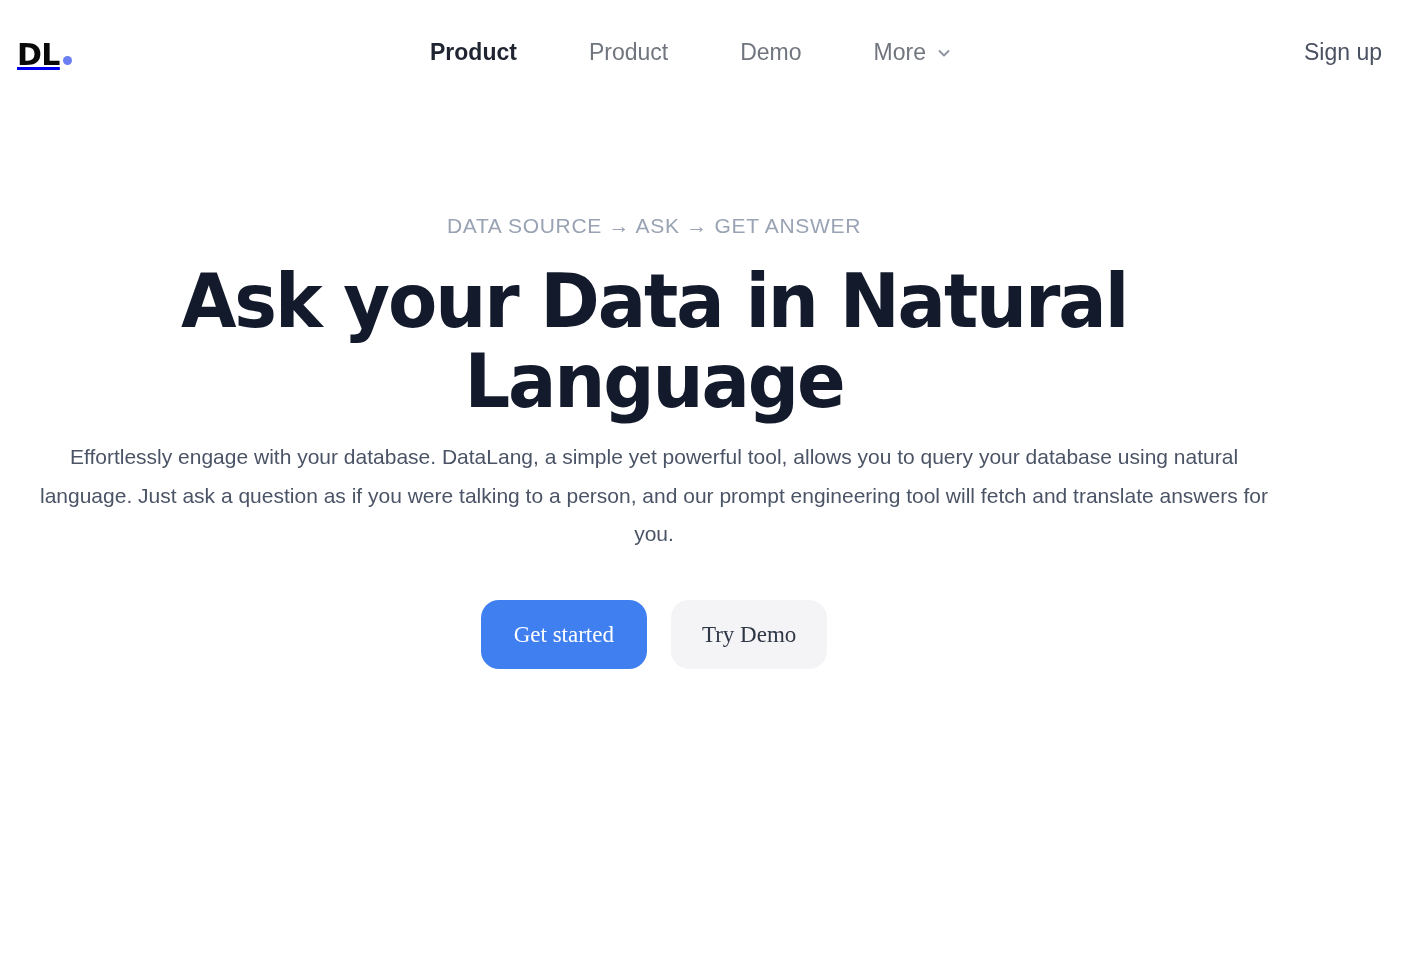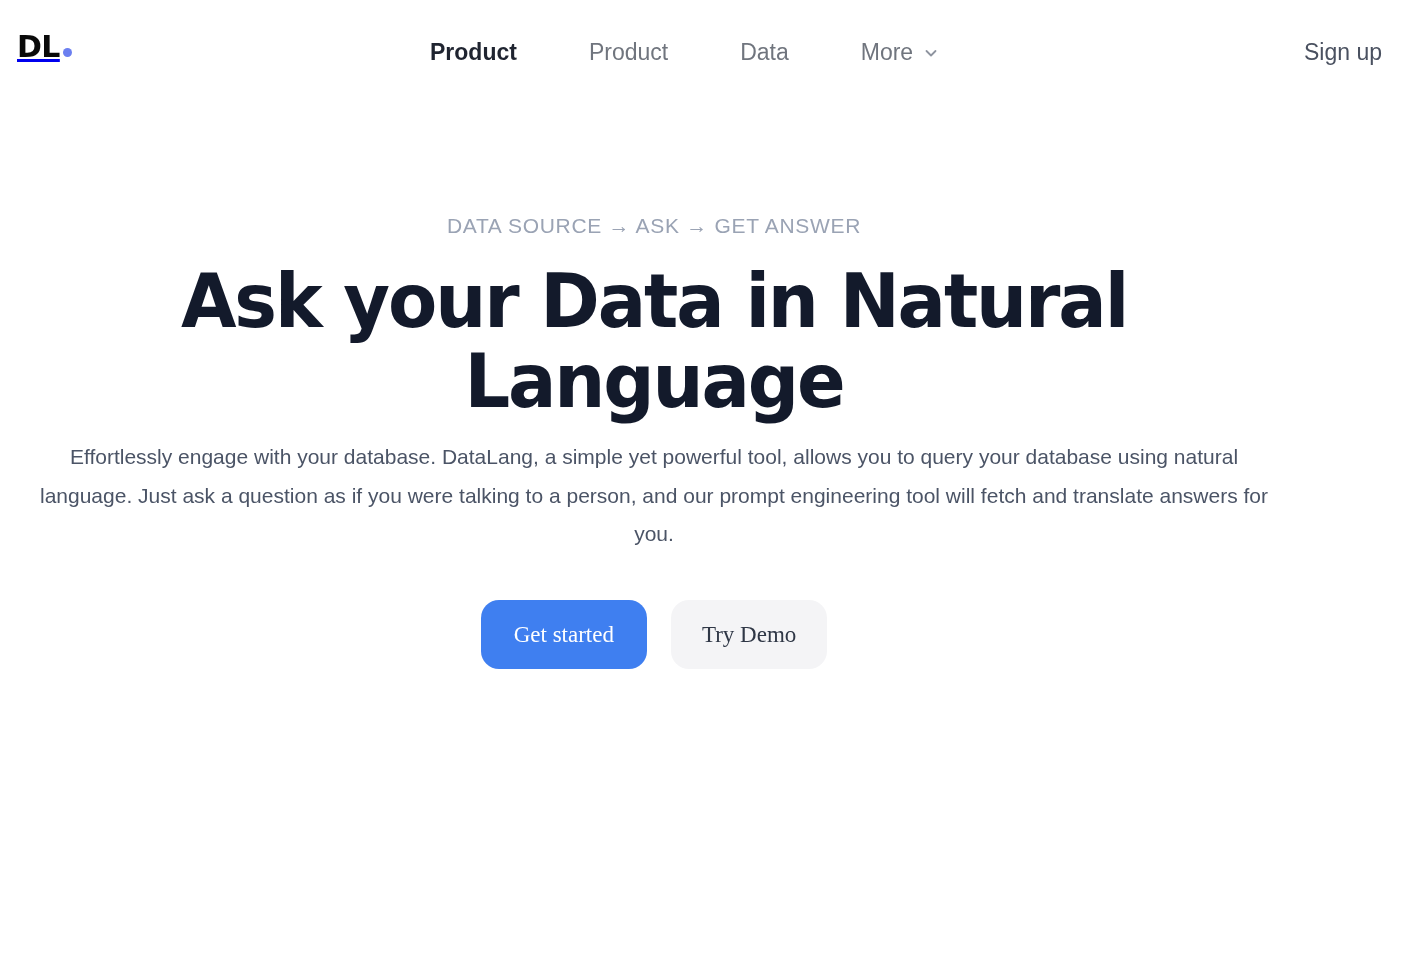--- a/index.html
+++ b/index.html
@@ -21,21 +21,21 @@
   .site-header {
     position: relative;
     width: 1428px;
     height: 105px;
     background: #ffffff;
   }
 
   .logo {
     position: absolute;
     left: 17px;
-    top: 32px;
+    top: 40px;
     display: flex;
     align-items: baseline;
     cursor: pointer;
     user-select: none;
   }
   .logo-mark {
     font-family: "DejaVu Sans", sans-serif;
     font-size: 30px;
     font-weight: 700;
     letter-spacing: -0.6px;
@@ -187,21 +187,21 @@
 <header class="site-header">
 
   <a class="logo" href="#">
     <span class="logo-mark">DL</span>
     <span class="logo-dot"></span>
   </a>
 
   <nav class="main-nav">
     <a class="nav-link active" href="#">Product</a>
     <a class="nav-link" href="#">Product</a>
-    <a class="nav-link" href="#">Data</a>
+    <a class="nav-link" href="#">Demo</a>
     <a class="nav-link has-chevron" href="#">
       <span>More</span>
       <span class="chevron">
         <svg width="16" height="16" viewBox="0 0 16 16" fill="none" aria-hidden="true">
           <path d="M3.5 6 L8 10.5 L12.5 6" stroke="currentColor" stroke-width="1.8" stroke-linecap="round" stroke-linejoin="round"></path>
         </svg>
       </span>
     </a>
   </nav>
 

